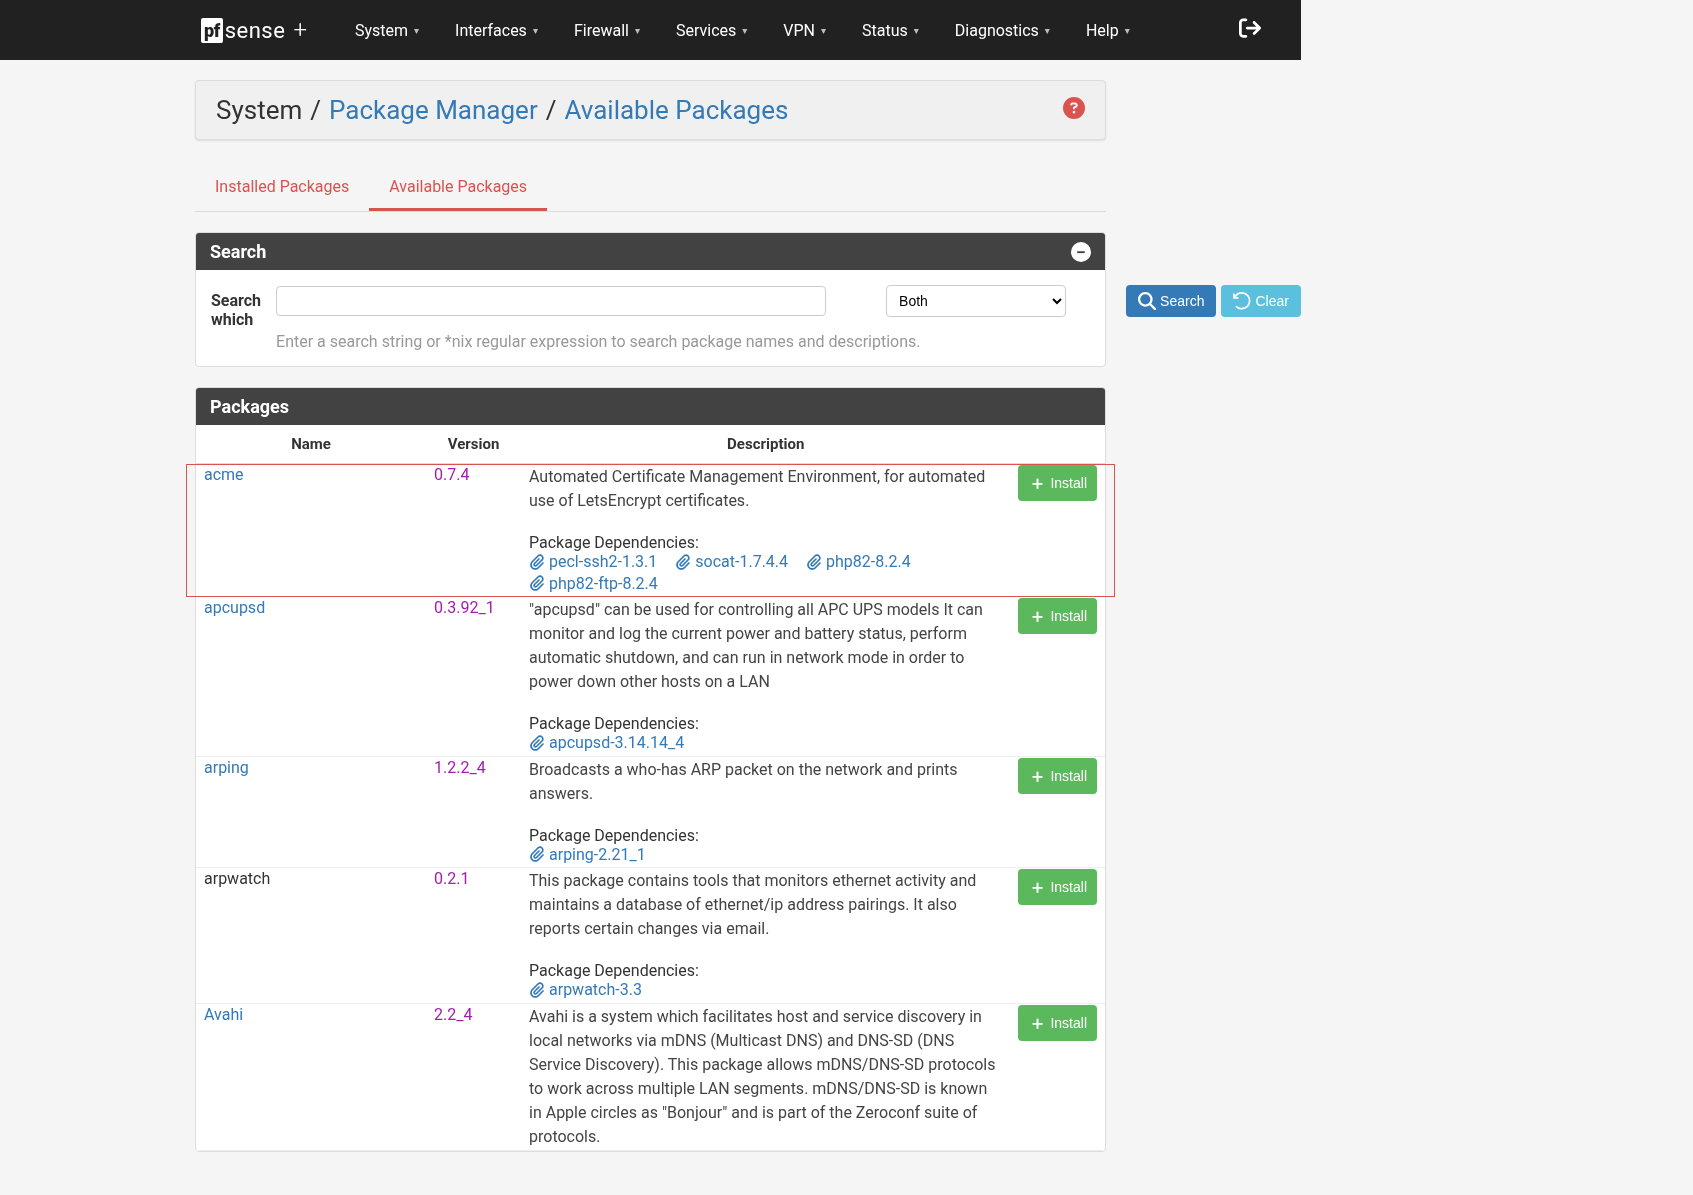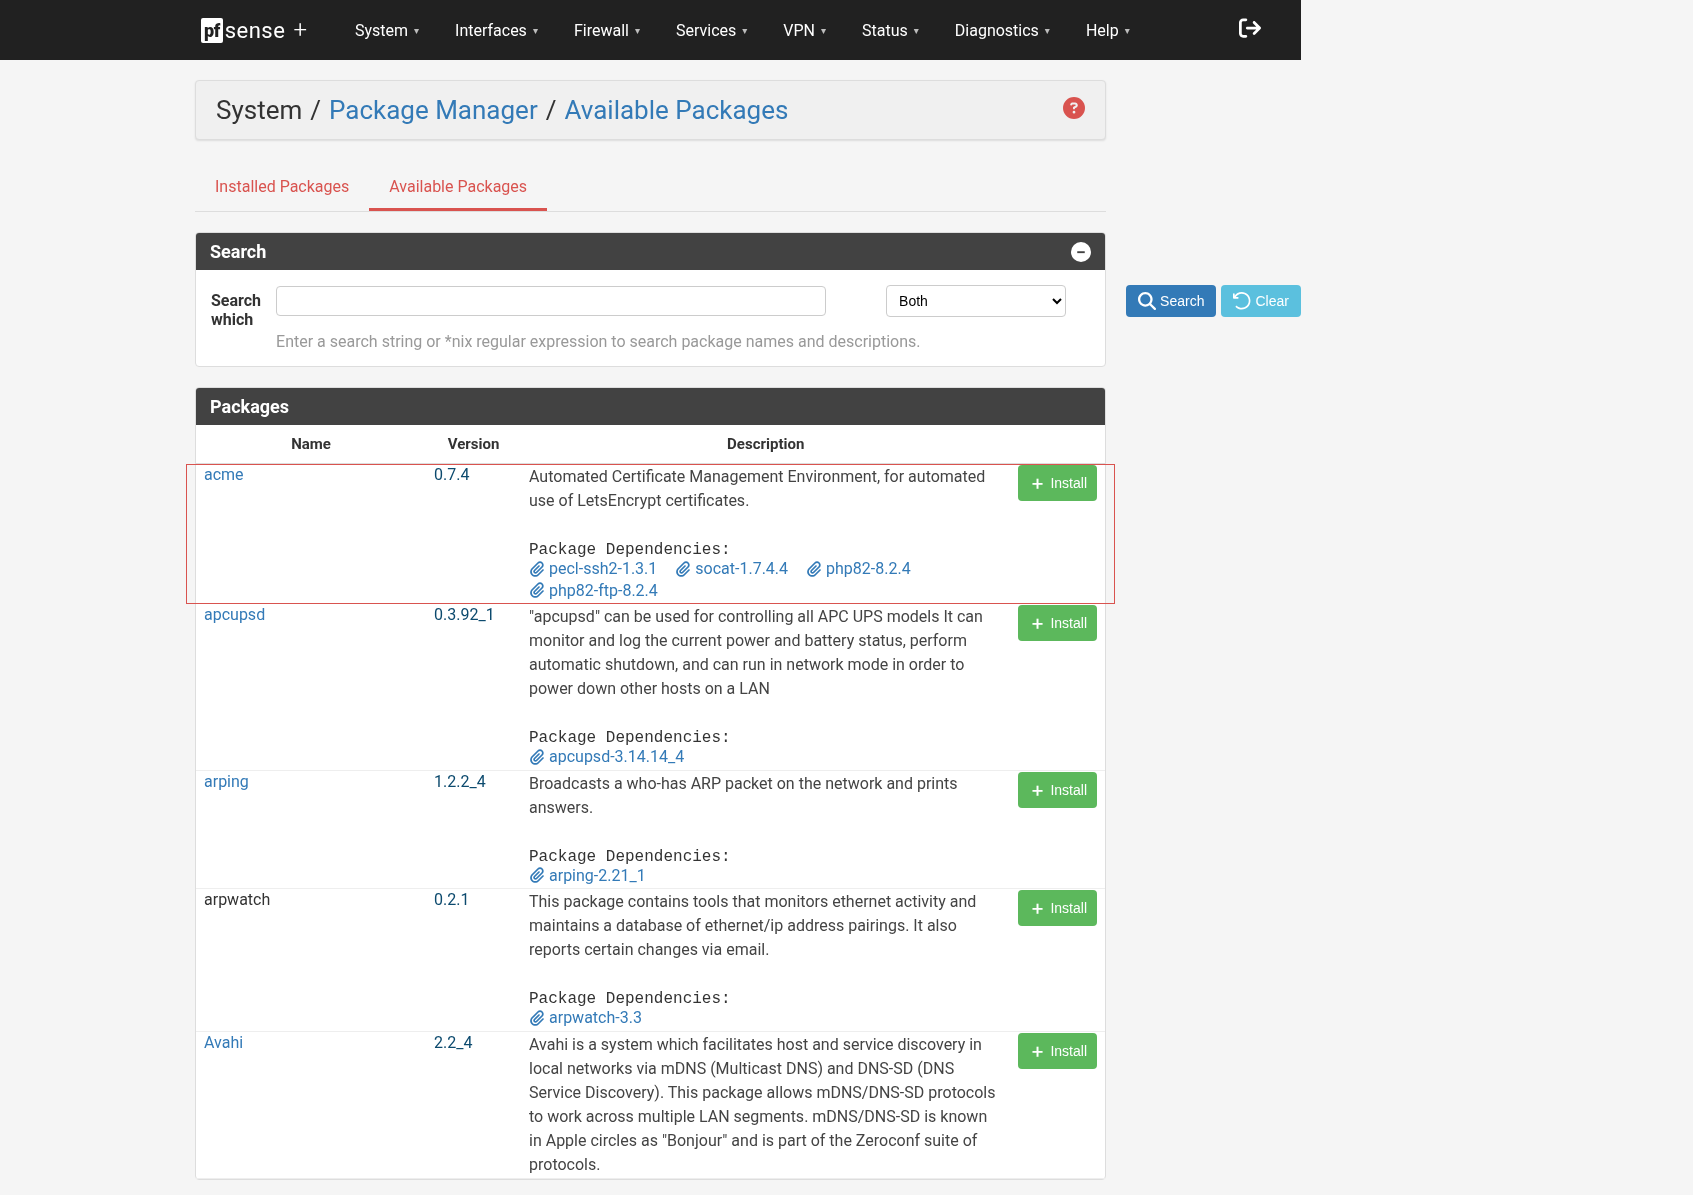--- a/index.html
+++ b/index.html
@@ -37,23 +37,23 @@
 .search-select { width: 180px; padding: 6px 8px; border: 1px solid #ccc; border-radius: 4px; font-size: 14px; background: #fff; }
 .btn { padding: 7px 12px; border: none; border-radius: 4px; cursor: pointer; font-size: 14px; display: inline-flex; align-items: center; gap: 4px; color: #fff; }
 .btn-primary { background: #337ab7; }
 .btn-info { background: #5bc0de; }
 .btn-group { display: flex; gap: 5px; }
 .search-help { color: #999; margin-top: 15px; font-size: 16px; }
 .pkg-table { width: 100%; border-collapse: collapse; }
 .pkg-table th { text-align: center; padding: 10px 8px; border-bottom: 1px solid #ddd; font-size: 15px; font-weight: bold; }
 .pkg-table td { padding: 1px 8px; border-bottom: 1px solid #eee; vertical-align: top; font-size: 16px; }
 .pkg-name-link { color: #337ab7; text-decoration: none; }
-.pkg-version { color: #0c4a6e; }
+.pkg-version { color: #a21caf; }
 .pkg-desc { color: #444; line-height: 1.5; }
-.pkg-deps-label { margin-top: 28px; font-family: Liberation Mono, monospace; }
+.pkg-deps-label { margin-top: 20px; }
 .pkg-dep-link { color: #337ab7; text-decoration: none; margin-right: 18px; display: inline-flex; align-items: center; gap: 4px; }
 .clip-icon { color: #337ab7; font-size: 16px; }
 .install-btn { background: #5cb85c; color: #fff; border: none; border-radius: 4px; padding: 6px 10px; cursor: pointer; display: inline-flex; align-items: center; gap: 4px; font-size: 14px; }
 .plus-icon { font-size: 18px; font-weight: bold; }
 .highlight-row { position: relative; }
 .highlight-box { position: absolute; border: 1.5px solid #d9534f; left: -10px; right: -10px; top: 0; bottom: 0; pointer-events: none; }
 .col-name { width: 230px; }
 .col-ver { width: 95px; }
 .col-act { width: 85px; text-align: right; }
 .svg-icon { width: 16px; height: 16px; fill: currentColor; }

